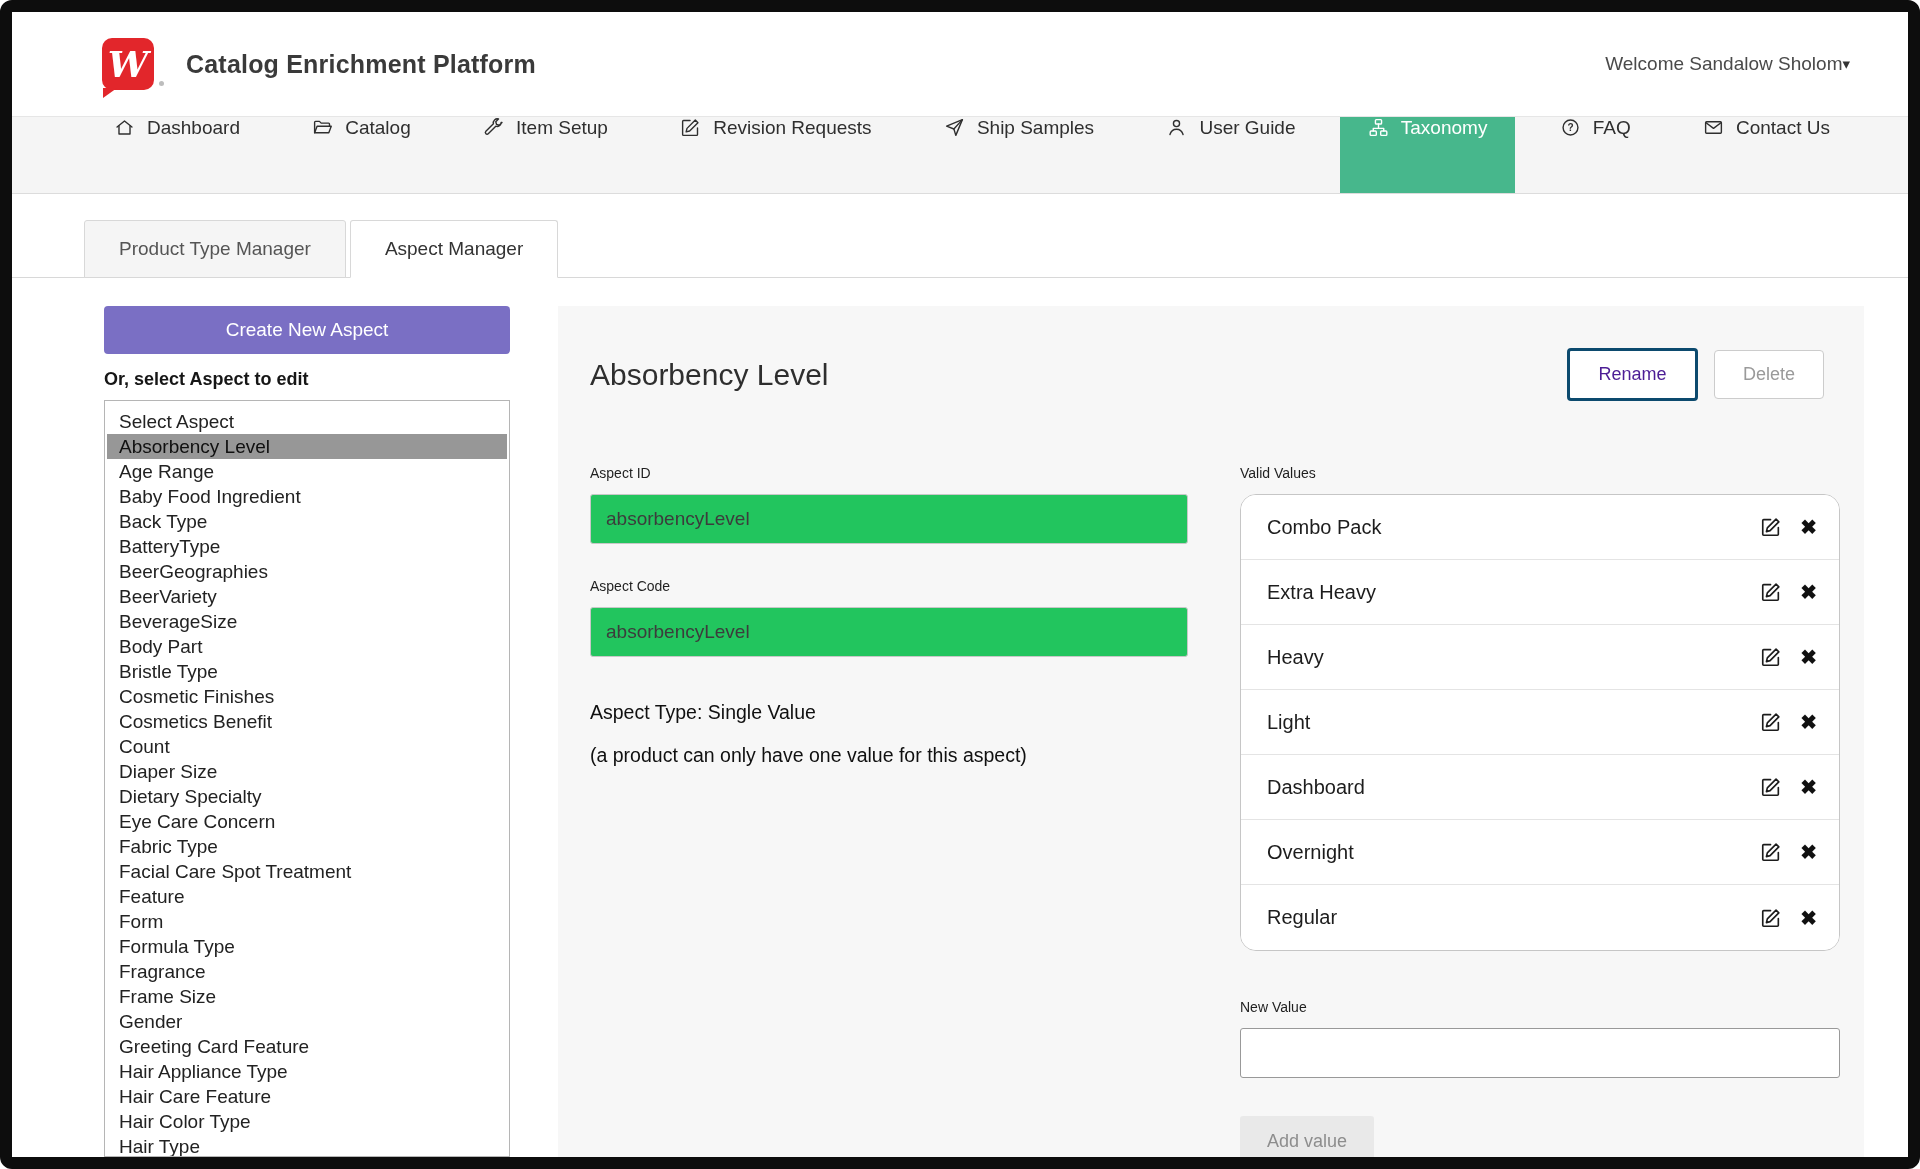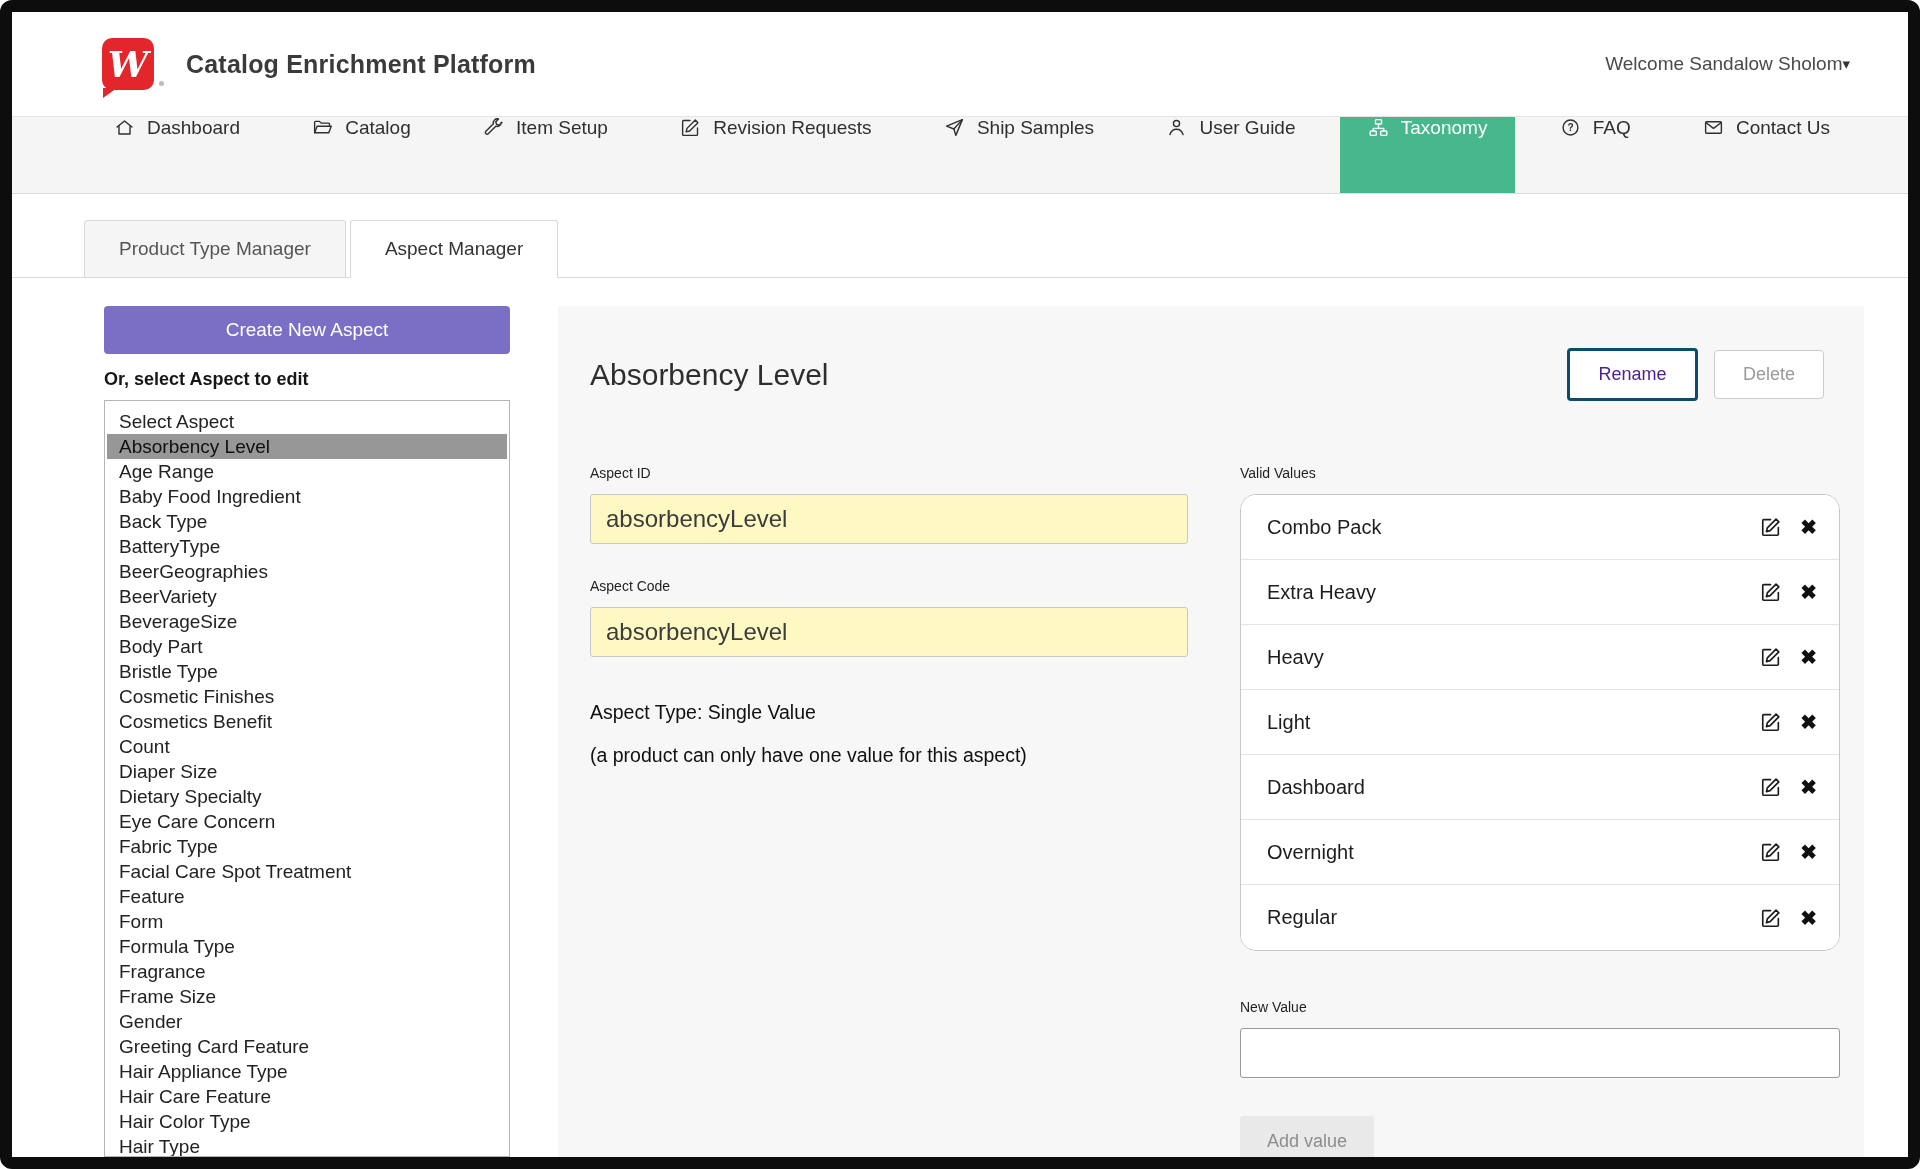--- a/index.html
+++ b/index.html
@@ -79,22 +79,22 @@
   .btn { font-size:18px; padding:13px 28px; border-radius:4px; background:#fff; font-family:inherit; cursor:pointer; }
   .btn.rename { border:3px solid #0c4a6e; color:#4c1d95; }
   .btn.delete { border:1px solid #ccc; color:#9a9a9a; margin-left:12px; }
 
   .panel-body { display:flex; gap:52px; }
   .left-col { width:598px; flex:0 0 598px; }
   .right-col { width:600px; flex:0 0 600px; }
 
   .field-label { font-size:14px; color:#1f1f1f; margin-bottom:13px; }
   .field-input {
-    width:100%; height:50px; background:#fef9c3; border:1px solid #c8c8c8; border-radius:3px;
-    font-size:24px; color:#3c3c3c; padding:4px 15px; font-family:inherit;
+    width:100%; height:50px; background:#22c55e; border:1px solid #c8c8c8; border-radius:3px;
+    font-size:19px; color:#3c3c3c; padding:4px 15px; font-family:inherit;
   }
   .mt { margin-top:34px; }
   .aspect-type { margin-top:44px; font-size:19.5px; color:#101010; }
   .aspect-note { margin-top:20px; font-size:19.5px; color:#101010; }
 
   .vv-box { background:#fff; border:1px solid #c6c6c6; border-radius:16px; overflow:hidden; }
   .vv-row {
     height:65px; display:flex; align-items:center; padding:0 22px 0 26px;
     border-bottom:1px solid #e4e4e4; font-size:20px; color:#1d1d1d; background:#fff;
   }

